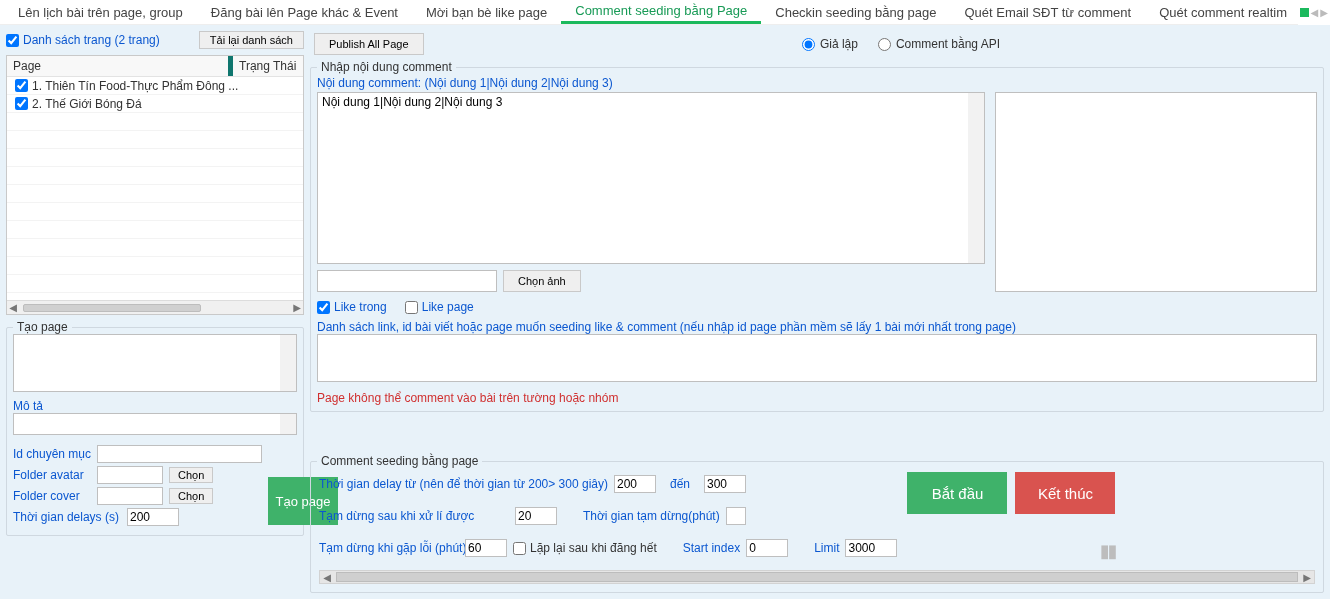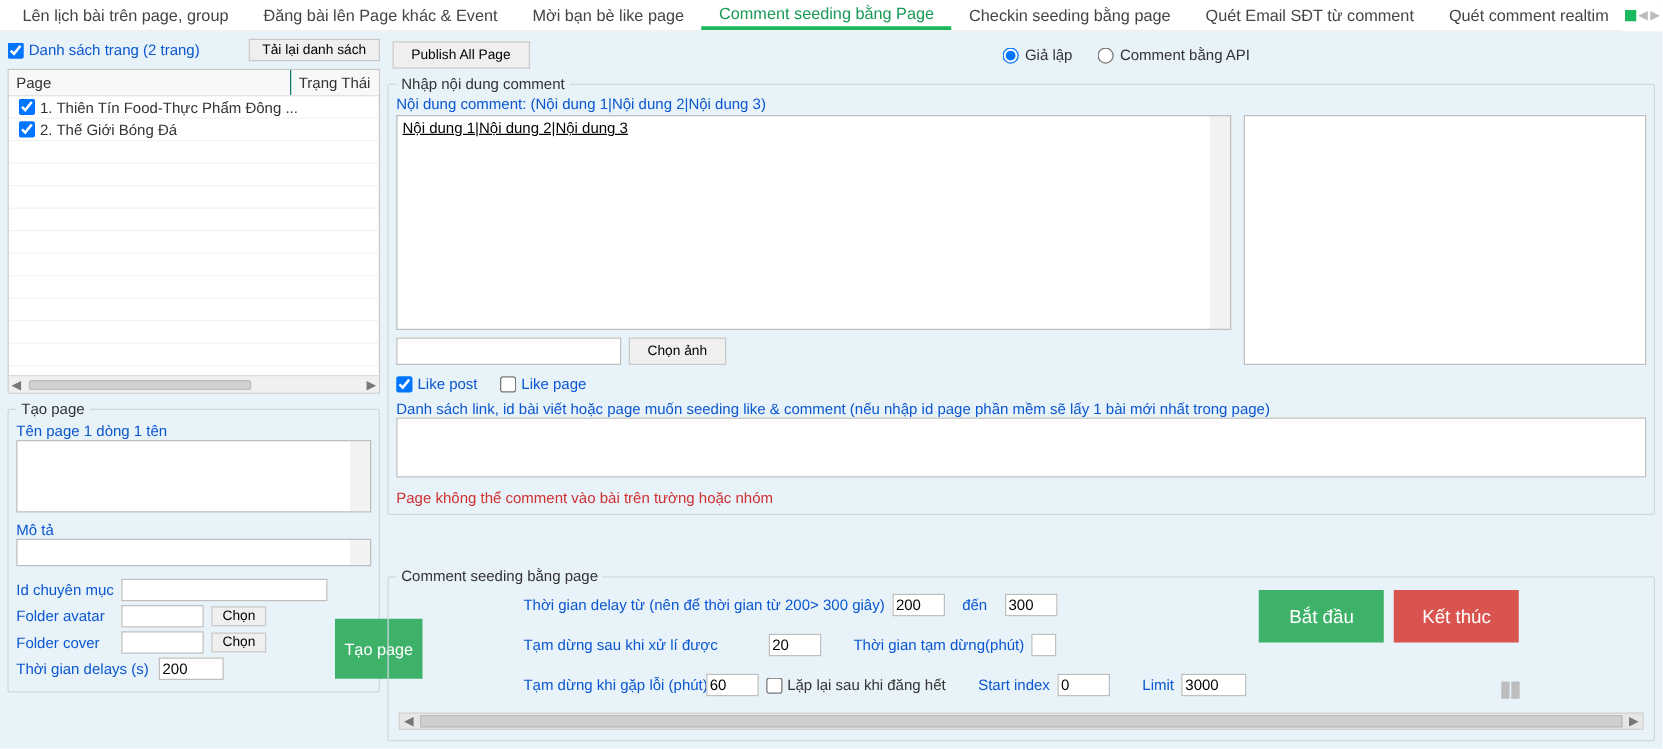--- a/index.html
+++ b/index.html
@@ -97,21 +97,21 @@
     overflow:hidden;
   }
   .thead {
     display:flex;
     background:#f8f8f8;
     border-bottom:1px solid #e3e3e3;
     font-size:12px;
   }
   .thead .th {
     padding:3px 6px;
-    border-right:1px solid #0f766e;
+    border-right:5px solid #0f766e;
   }
   .th.page   { flex: 1 1 auto; }
   .th.status { width: 70px; border-right:none; }
   .tbody { flex:1; overflow:hidden; }
   .trow {
     display:flex; align-items:center;
     height:18px;
     border-bottom:1px solid #f3f3f3;
     font-size:12px;
     padding:0 4px;
@@ -202,21 +202,21 @@
   .topbar {
     display:flex; align-items:center; gap:20px;
     padding:2px 4px;
   }
   .radio { display:inline-flex; align-items:center; gap:5px; font-size:12px; }
   .radio input { margin:0; }
 
   .comment-area {
     display:flex; gap:10px;
   }
-  .comment-area textarea { height:172px;text-decoration:underline; }
+  .comment-area textarea { height:172px; }
   .comment-area .right-box {
     width:322px;
     border:1px solid #bfbfbf;
     background:#fff;
   }
   .small-input {
     width:180px;
     border:1px solid #bfbfbf;
     height:22px;
   }
@@ -233,21 +233,21 @@
     border-radius:2px;
     position:relative;
     padding:10px 8px 8px 8px;
   }
   .footer .legend {
     position:absolute; top:-8px; left:6px;
     background:#e8f2f9;
     padding:0 4px; font-size:12px;
   }
   .footer-grid {
-    display:flex; justify-content:center; align-items:flex-start; gap:10px;
+    display:flex; justify-content:flex-start; align-items:flex-start; gap:10px;
   }
   .settings { display:flex; flex-direction:column; gap:8px; }
   .footer-buttons { display:flex; gap:8px; }
   .big-btn {
     width:100px; height:42px;
     color:#fff; font-size:15px;
     border:none; cursor:default;
   }
   .big-btn.start { background:#3fb26a; }
   .big-btn.stop  { background:#d9534f; }
@@ -333,21 +333,20 @@
         <span class="arrow">◀</span>
         <span class="thumb"></span>
         <span style="flex:1"></span>
         <span class="arrow">▶</span>
       </div>
     </div>
 
     <div class="group plain">
       <span class="legend" style="color:#333;">Tạo page</span>
 
-      <div class="blue" style="margin-top:4px;">Tên page 1 dòng 1 tên</div>
       <textarea class="textarea scroll" style="height: 58px;"></textarea>
 
       <div class="blue" style="margin-top:4px;">Mô tả</div>
       <textarea class="textarea scroll" style="height: 22px;"></textarea>
 
       <div style="display:flex; gap:6px; margin-top:4px;">
         <div style="flex:1;">
           <div class="form-line">
             <span class="blue" style="width:78px;">Id chuyên mục</span>
             <input class="textin" style="flex: 1 1 0%;">
@@ -402,21 +401,21 @@
             <input class="small-input" style="">
             <button class="btn btn-wide">Chọn ảnh</button>
           </div>
         </div>
         <div class="right-box"></div>
       </div>
 
       <div class="row" style="margin-top:8px; gap:18px;">
         <label class="chk blue">
           <input type="checkbox" checked="" style="">
-          <span>Like post</span>
+          <span>Like trong</span>
         </label>
         <label class="chk blue">
           <input type="checkbox" style="">
           <span>Like page</span>
         </label>
       </div>
 
       <div class="blue" style="margin-top:6px;">Danh sách link, id bài viết hoặc page muốn seeding like &amp; comment (nếu nhập id page phần mềm sẽ lấy 1 bài mới nhất trong page)</div>
       <textarea class="textarea link-area" style=""></textarea>
 

